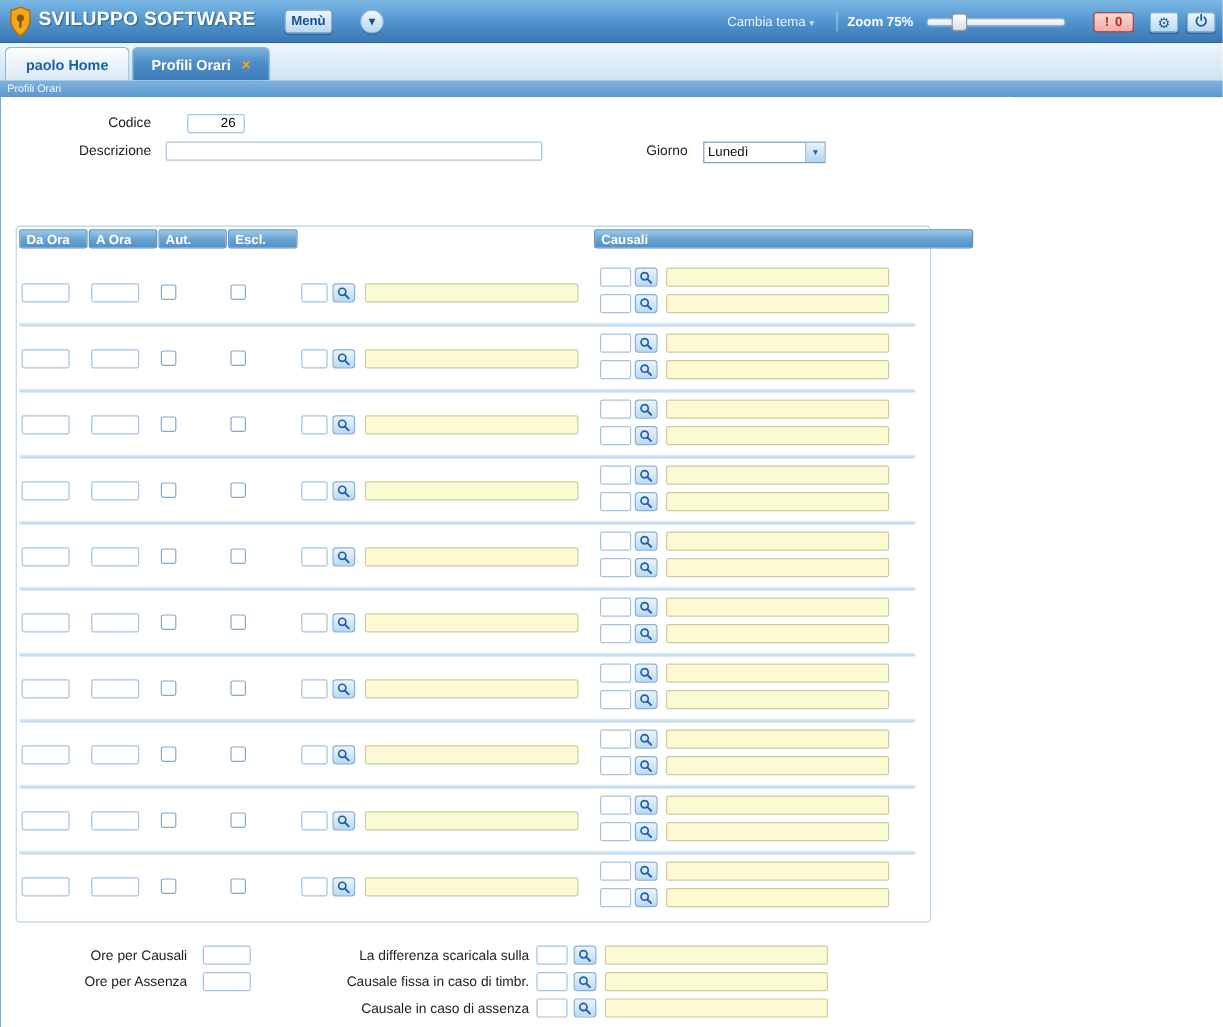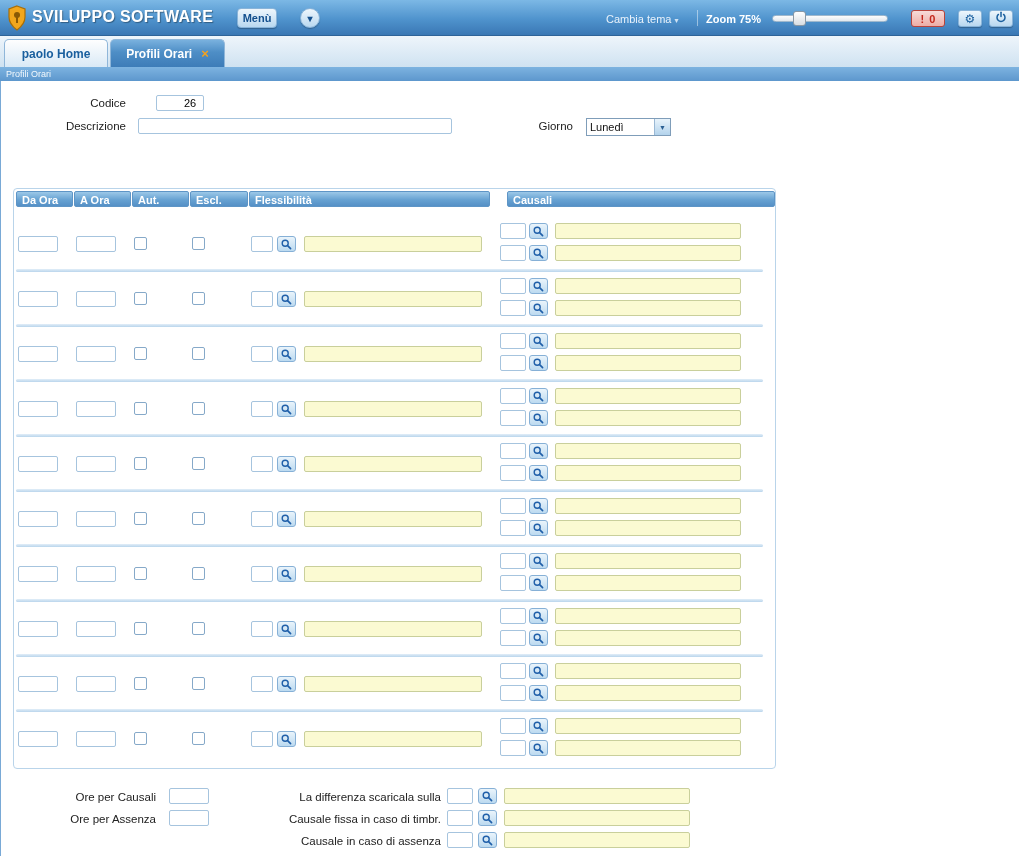--- a/index.html
+++ b/index.html
@@ -74,40 +74,40 @@
   .mag { position:absolute; width:19px; height:16px; border:1px solid #86b0d6; border-radius:3px;
     background:linear-gradient(#eaf4fb,#bcdaf0); display:flex; align-items:center;
     justify-content:center; padding:0; cursor:pointer; }
 
   
   .lbl-codice { left:20px; top:16px; width:105px; }
   .inp-codice { left:155px; top:14px; width:48px;padding-left:27px; }
   .lbl-descr  { left:20px; top:39px; width:105px; }
   .inp-descr  { left:137px; top:37px; width:314px; }
   .lbl-giorno { left:520px; top:39px; width:52px; }
-  .combo { position:absolute; left:585px; top:37px; width:85px; height:18px;
+  .combo { position:absolute; left:585px; top:37px; width:102px; height:18px;
     border:1px solid #7f9db9; background:#fff; display:flex; align-items:center; cursor:pointer; }
   .combo-text { flex:1; font-size:11px; padding-left:3px; color:#111; }
   .combo-arrow { width:16px; height:100%; border-left:1px solid #9ab8d4;
     background:linear-gradient(#e8f3fb,#b3d3ec); display:flex; align-items:center;
     justify-content:center; font-size:7px; color:#2a5f93; }
 
   
   .grid { position:absolute; left:12px; top:107px; width:763px; height:581px;
     border:1px solid #b9d4ea; border-radius:4px; }
   .gh { position:absolute; top:2px; height:16px;
     background:linear-gradient(#9cc8e8 0%, #67a2d2 55%, #5590c6 100%);
     border:1px solid #5e95c6; border-radius:2px; color:#fff; font-size:11px; font-weight:bold;
     padding:2px 0 0 5px; }
   .gh0 { left:2px;   width:57px; }
   .gh1 { left:60px;  width:57px; }
   .gh2 { left:118px; width:57px; }
   .gh3 { left:176px; width:58px; }
   .gh4 { left:235px; width:241px; }
-  .gh5 { left:481px; width:268px;margin-left:12px; }
+  .gh5 { left:481px; width:316px; }
   .rows { position:absolute; left:0; top:29px; width:100%; }
   .row { position:relative; height:55px; }
   .cb { position:absolute; appearance:none; -webkit-appearance:none; width:13px; height:13px;
     border:1px solid #86a9c9; border-radius:2px; background:#fff; cursor:pointer; }
   .da  { left:4px;   top:18px; width:40px; }
   .aa  { left:62px;  top:18px; width:40px; }
   .cb1 { left:120px; top:19px; }
   .cb2 { left:178px; top:19px; }
   .fi  { left:237px; top:18px; width:22px; }
   .fm  { left:263px; top:18px; }
@@ -202,21 +202,20 @@
       <span class="combo">
         <span class="combo-text">Lunedì</span>
         <span class="combo-arrow">▼</span>
       </span>
 
       <div class="grid">
         <div class="gh gh0">Da Ora</div>
         <div class="gh gh1">A Ora</div>
         <div class="gh gh2">Aut.</div>
         <div class="gh gh3">Escl.</div>
-        <div class="gh gh4">Flessibilità</div>
         <div class="gh gh5">Causali</div>
         <div class="rows">
   <div class="row">
     <input class="inp da" style="">
     <input class="inp aa" style="">
     <input type="checkbox" class="cb cb1" style="">
     <input type="checkbox" class="cb cb2" style="">
     <input class="inp fi" style="">
     <button class="mag fm">
                 <svg width="11" height="11" viewBox="0 0 11 11">

